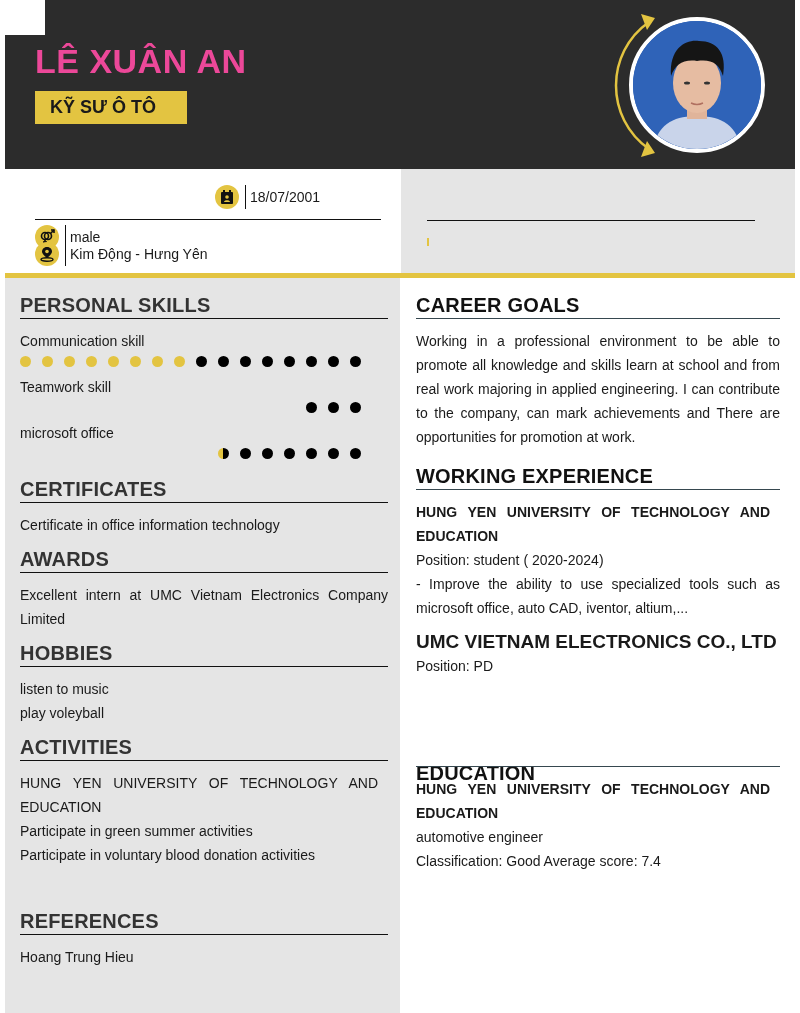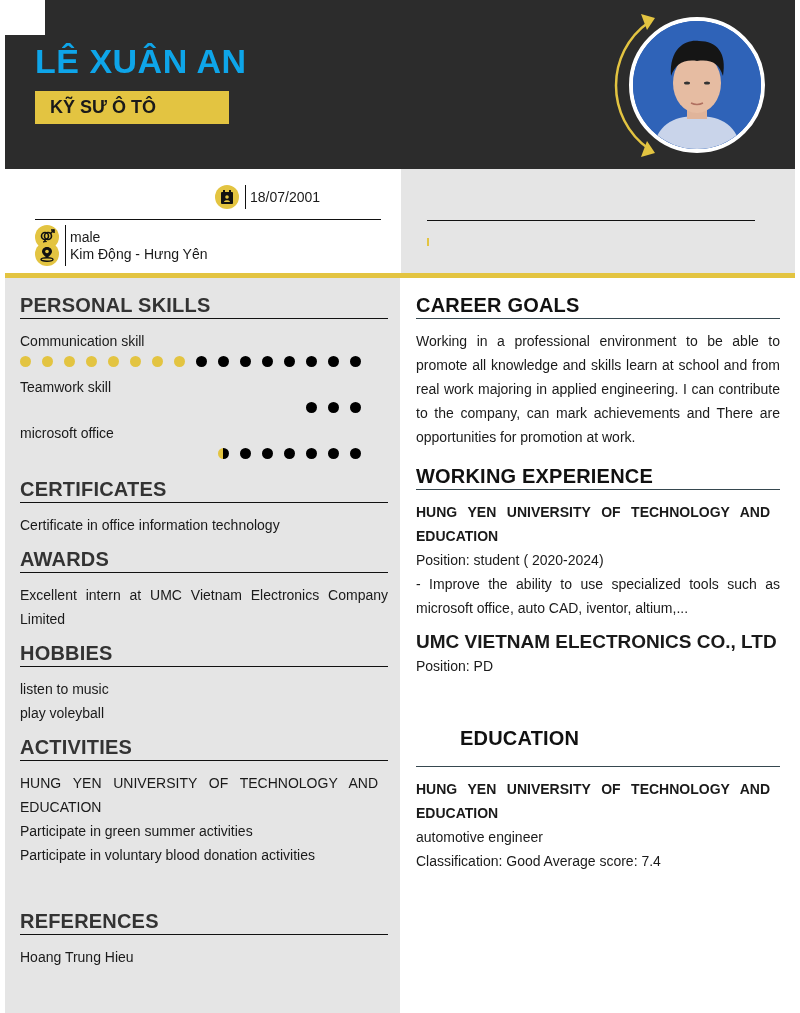--- a/index.html
+++ b/index.html
@@ -4,22 +4,22 @@
 <style>
   * { box-sizing: border-box; margin: 0; padding: 0; }
   html, body { width: 800px; height: 1013px; background: #ffffff; overflow: hidden; }
   body { font-family: "Liberation Sans", "DejaVu Sans", sans-serif; color: #1a1a1a; position: relative; }
 
   .page { position: absolute; left: 5px; top: 0; width: 790px; height: 1013px; }
 
   
   .corner-white { position: absolute; left: -5px; top: 0; width: 45px; height: 35px; background: #ffffff; z-index: 2; }
   .header { position: absolute; left: 0; top: 0; width: 790px; height: 169px; background: #2c2c2c; }
-  .name { position: absolute; left: 30px; top: 42px; font-size: 34px; font-weight: bold; color: #0ea5e9; letter-spacing: 0.5px; }
-  .title-badge { position: absolute; left: 30px; top: 91px; width: 194px; height: 33px; background: #e3c441; }
+  .name { position: absolute; left: 30px; top: 42px; font-size: 34px; font-weight: bold; color: #ec4899; letter-spacing: 0.5px; }
+  .title-badge { position: absolute; left: 30px; top: 91px; width: 152px; height: 33px; background: #e3c441; }
   .title-badge span { position: absolute; left: 15px; top: 6px; font-size: 18px; font-weight: bold; color: #1a1a1a; }
 
   .arc { position: absolute; left: 600px; top: 8px; width: 60px; height: 155px; }
   .avatar { position: absolute; left: 624px; top: 17px; width: 136px; height: 136px; border-radius: 50%; border: 4px solid #ffffff; overflow: hidden; background: #2b5fb3; }
   .avatar svg { width: 100%; height: 100%; display: block; }
 
   
   .info-left { position: absolute; left: 0; top: 169px; width: 396px; height: 104px; background: #ffffff; }
   .info-right { position: absolute; left: 396px; top: 169px; width: 394px; height: 104px; background: #e5e5e5; }
   .info-right .line { position: absolute; left: 26px; top: 51px; width: 328px; height: 1px; background: #111; }
@@ -209,20 +209,20 @@
     <div class="sec-title" style="left:16px; top:187px;">WORKING EXPERIENCE</div>
     <div class="sec-line" style="left:16px; top:211px; width:364px;"></div>
 
     <div class="txt bold justify" style="left:16px; top:222px; width:354px;">HUNG YEN UNIVERSITY OF TECHNOLOGY AND EDUCATION</div>
     <div class="txt" style="left:16px; top:270px;">Position: student ( 2020-2024)</div>
     <div class="txt justify" style="left:16px; top:294px; width:364px;">- Improve the ability to use specialized tools such as microsoft office, auto CAD, iventor, altium,...</div>
 
     <div class="txt bold" style="left:16px; top:352px; font-size:19px;">UMC VIETNAM ELECTRONICS CO., LTD</div>
     <div class="txt" style="left:16px; top:376px;">Position: PD</div>
 
-    <div class="sec-title" style="left:16px; top:449px;margin-left:44px;">EDUCATION</div>
+    <div class="sec-title" style="left:16px; top:484px;">EDUCATION</div>
     <div class="sec-line" style="left:16px; top:488px; width:364px;"></div>
     <div class="txt bold justify" style="left:16px; top:499px; width:354px;">HUNG YEN UNIVERSITY OF TECHNOLOGY AND EDUCATION</div>
     <div class="txt" style="left:16px; top:547px;">automotive engineer</div>
     <div class="txt" style="left:16px; top:571px;">Classification: Good Average score: 7.4</div>
   </div>
 
 </div>
 
 </body></html>

